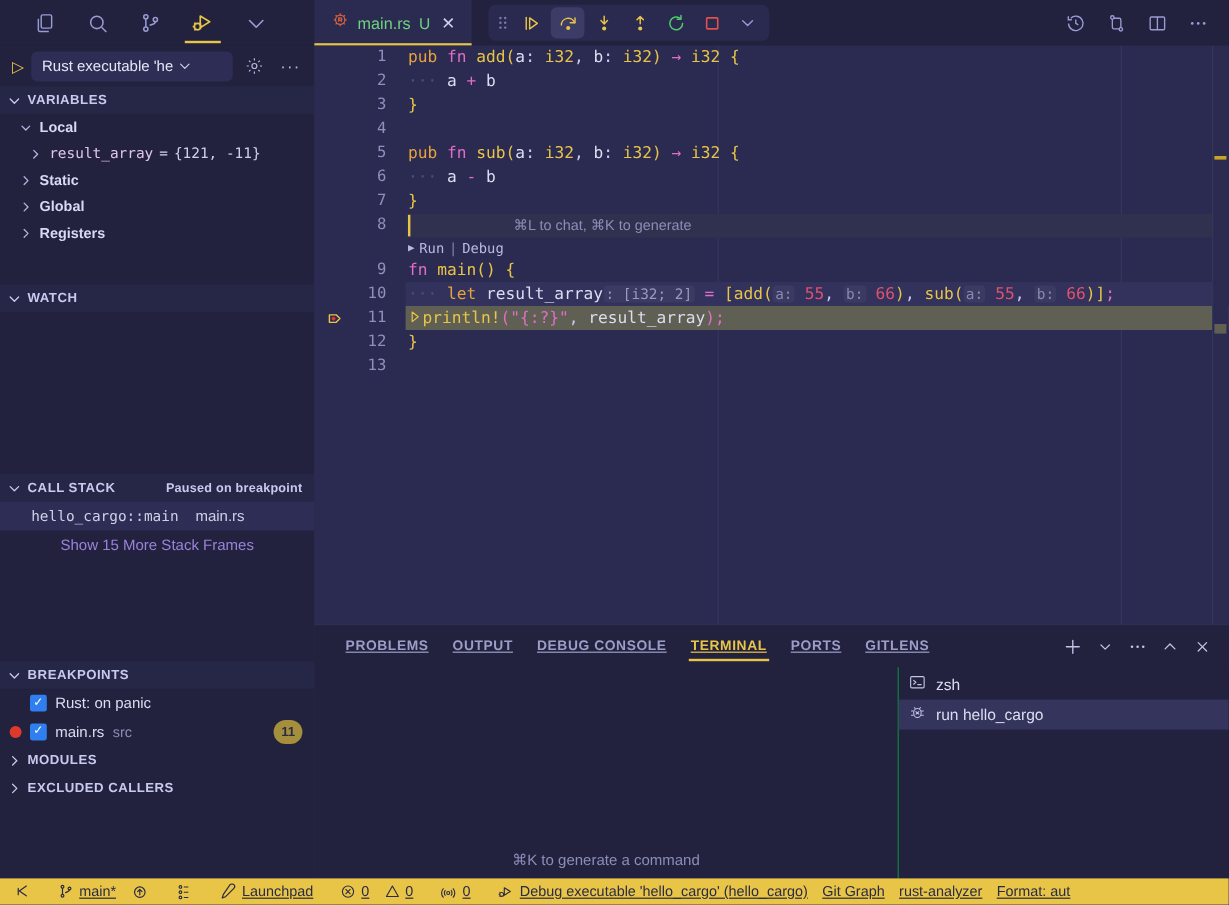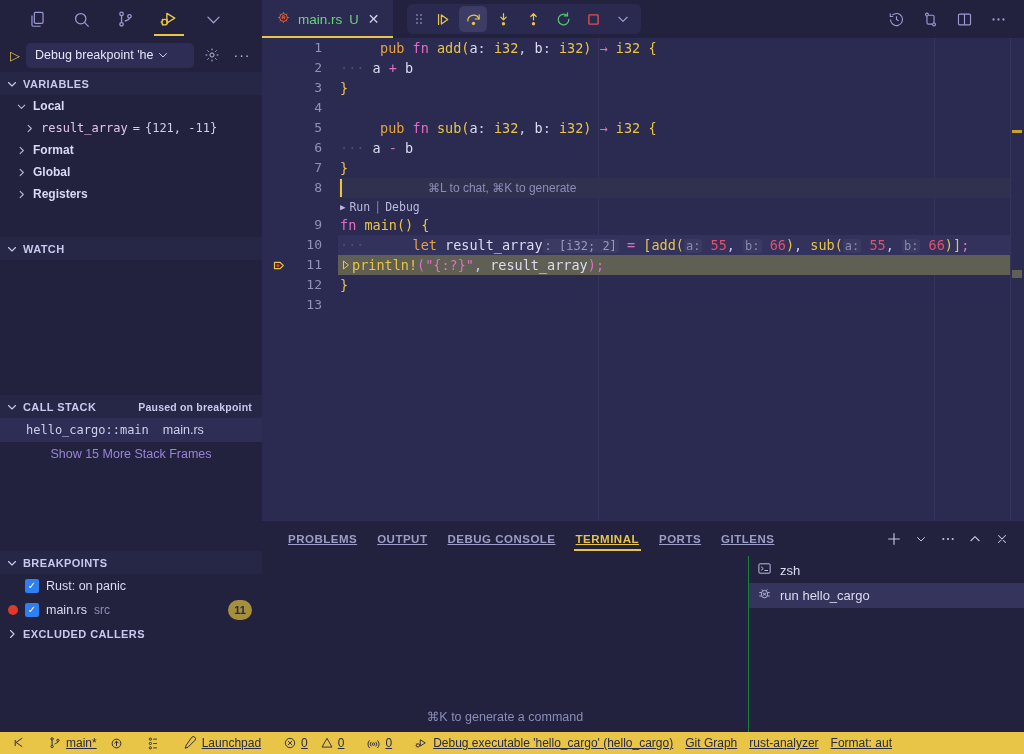--- a/index.html
+++ b/index.html
@@ -106,21 +106,21 @@
   .code-area { position: relative; font-family: "DejaVu Sans Mono", monospace; font-size: 13.5px; line-height: 20px; }
   .cl { position: relative; height: 20px; white-space: pre; display: flex; }
   .gutter { width: 76px; flex: none; position: relative; }
   .lnum { position: absolute; right: 16px; top: 0; color: #8f90bb; font-size: 13px; }
   .bp-marker { position: absolute; left: 10px; top: 3px; }
   .ctext { position: relative; flex: 1; padding-left: 2px; }
 
   .hl-line { position: absolute; left: 76px; right: 0; height: 20px; background: #5f5f53; }
   .hl-focus { position: absolute; left: 76px; right: 0; height: 20px; background: #32325c; }
 
-  .k-pub { color: #e8a33d; margin-left: 40px; }
+  .k-pub { color: #e8a33d; }
   .k-fn  { color: #e06ec8; }
   .k-name{ color: #e8c547; }
   .k-par { color: #c9c9ee; }
   .k-ty  { color: #e8c547; }
   .k-op  { color: #e06ec8; }
   .k-punc{ color: #e8c547; }
   .k-var { color: #dcdcf2; }
   .k-num { color: #e0526b; }
   .k-str { color: #e06ec8; }
   .k-macro { color: #e8c547; }
@@ -317,21 +317,21 @@
     </div>
   </div>
 
   <div class="body">
 
     <div class="sidebar">
 
       <div class="launchrow">
         <span class="launch-play">▷</span>
         <div class="launch-select">
-          <span class="launch-text">Debug breakpoint 'he</span>
+          <span class="launch-text">Rust executable 'he</span>
           <svg width="12" height="12" viewBox="0 0 24 24" fill="none" stroke="#cfd0e8" stroke-width="2">
             <path d="M5 9l7 7 7-7" stroke-linecap="round" stroke-linejoin="round"></path>
           </svg>
         </div>
         <div class="gear-btn">
           <svg width="16" height="16" viewBox="0 0 24 24" fill="none" stroke="#b8b9e0" stroke-width="1.5">
             <circle cx="12" cy="12" r="3.1"></circle>
             <path d="M12 2.4v2.6M12 19v2.6M21.6 12H19M5 12H2.4M18.8 5.2l-1.9 1.9M7.1 16.9l-1.9 1.9M18.8 18.8l-1.9-1.9M7.1 7.1L5.2 5.2"></path>
           </svg>
         </div>
@@ -364,21 +364,21 @@
         <span class="mono var-eq">=</span>
         <span class="mono var-val">{121, -11}</span>
       </div>
 
       <div class="tree-row" style="padding-left:14px">
         <span class="tw">
           <svg width="11" height="11" viewBox="0 0 24 24" fill="none" stroke="#b3b4e0" stroke-width="2.4">
               <path d="M9 5l7 7-7 7" stroke-linecap="round" stroke-linejoin="round"></path>
             </svg>
         </span>
-        <span class="tree-bold">Format</span>
+        <span class="tree-bold">Static</span>
       </div>
       <div class="tree-row" style="padding-left:14px">
         <span class="tw">
           <svg width="11" height="11" viewBox="0 0 24 24" fill="none" stroke="#b3b4e0" stroke-width="2.4">
               <path d="M9 5l7 7-7 7" stroke-linecap="round" stroke-linejoin="round"></path>
             </svg>
         </span>
         <span class="tree-bold">Global</span>
       </div>
       <div class="tree-row" style="padding-left:14px">
@@ -427,20 +427,26 @@
         <span class="bp-label">Rust: on panic</span>
       </div>
       <div class="bp-row">
         <span class="bp-dot"></span>
         <span class="cbx">✓</span>
         <span class="bp-label">main.rs</span>
         <span class="bp-sub">src</span>
         <span class="bp-badge">11</span>
       </div>
 
+      <div class="section-head plain">
+        <svg width="12" height="12" viewBox="0 0 24 24" fill="none" stroke="#c8c9ef" stroke-width="2.2">
+          <path d="M9 5l7 7-7 7" stroke-linecap="round" stroke-linejoin="round"></path>
+        </svg>
+        <span class="sh-title">MODULES</span>
+      </div>
       <div class="section-head plain">
         <svg width="12" height="12" viewBox="0 0 24 24" fill="none" stroke="#c8c9ef" stroke-width="2.2">
           <path d="M9 5l7 7-7 7" stroke-linecap="round" stroke-linejoin="round"></path>
         </svg>
         <span class="sh-title">EXCLUDED CALLERS</span>
       </div>
     </div>
 
     <div class="editor-col">
 

